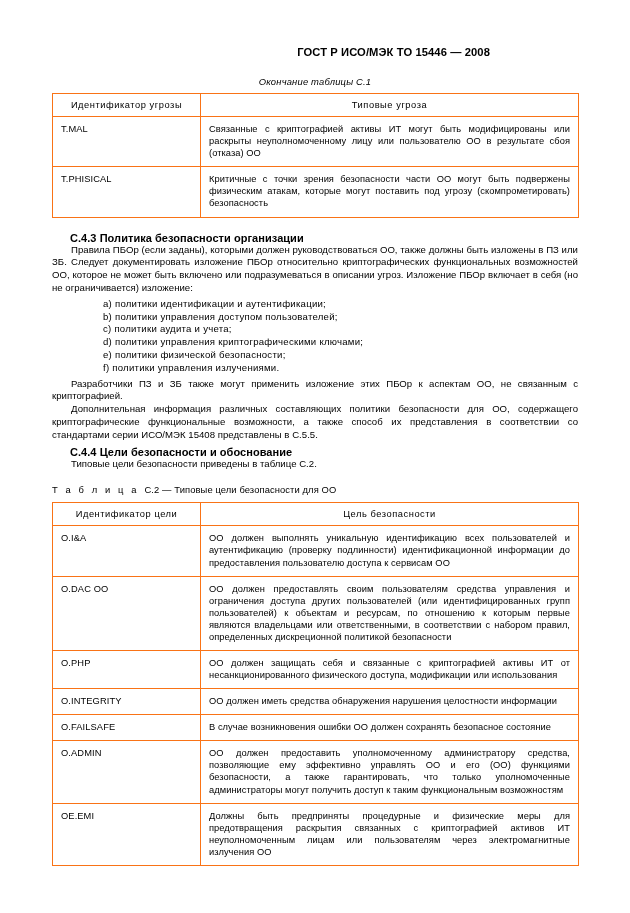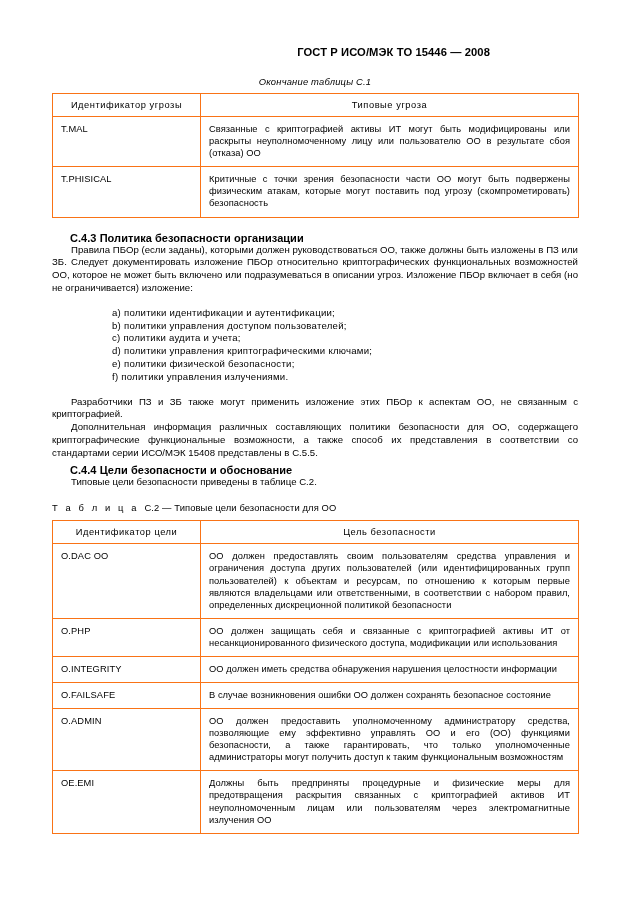--- a/index.html
+++ b/index.html
@@ -101,21 +101,21 @@
     font-size: 9.6px;
     margin: 0;
     text-align: justify;
     text-justify: inter-word;
     text-indent: 19px;
     line-height: 1.335;
     letter-spacing: 0.02px;
   }
   ul.pol-list {
     list-style: none;
-    margin: 12px;
+    margin: 3px;
     padding: 0;
     font-size: 9.6px;
     line-height: 1.335;
   }
   ul.pol-list li {
     padding-left: 48px;
     letter-spacing: 0.25px;
   }
   .gap-before-table {
     height: 14px;
@@ -199,20 +199,24 @@
           <col class="c-desc">
         </colgroup>
       <thead>
         <tr>
           <th>Идентификатор цели</th>
           <th>Цель безопасности</th>
         </tr>
       </thead>
       <tbody>
         <tr>
+          <td class="id-col">O.I&amp;A</td>
+          <td class="desc-col">ОО должен выполнять уникальную идентификацию всех пользователей и аутентификацию (проверку подлинности) идентификационной информации до предоставления пользователю доступа к сервисам ОО</td>
+        </tr>
+        <tr>
           <td class="id-col">O.DAC OO</td>
           <td class="desc-col">ОО должен предоставлять своим пользователям средства управления и ограничения доступа других пользователей (или идентифицированных групп пользователей) к объектам и ресурсам, по отношению к которым первые являются владельцами или ответственными, в соответствии с набором правил, определенных дискреционной политикой безопасности</td>
         </tr>
         <tr>
           <td class="id-col">O.PHP</td>
           <td class="desc-col">ОО должен защищать себя и связанные с криптографией активы ИТ от несанкционированного физического доступа, модификации или использования</td>
         </tr>
         <tr>
           <td class="id-col">O.INTEGRITY</td>
           <td class="desc-col">ОО должен иметь средства обнаружения нарушения целостности информации</td>

